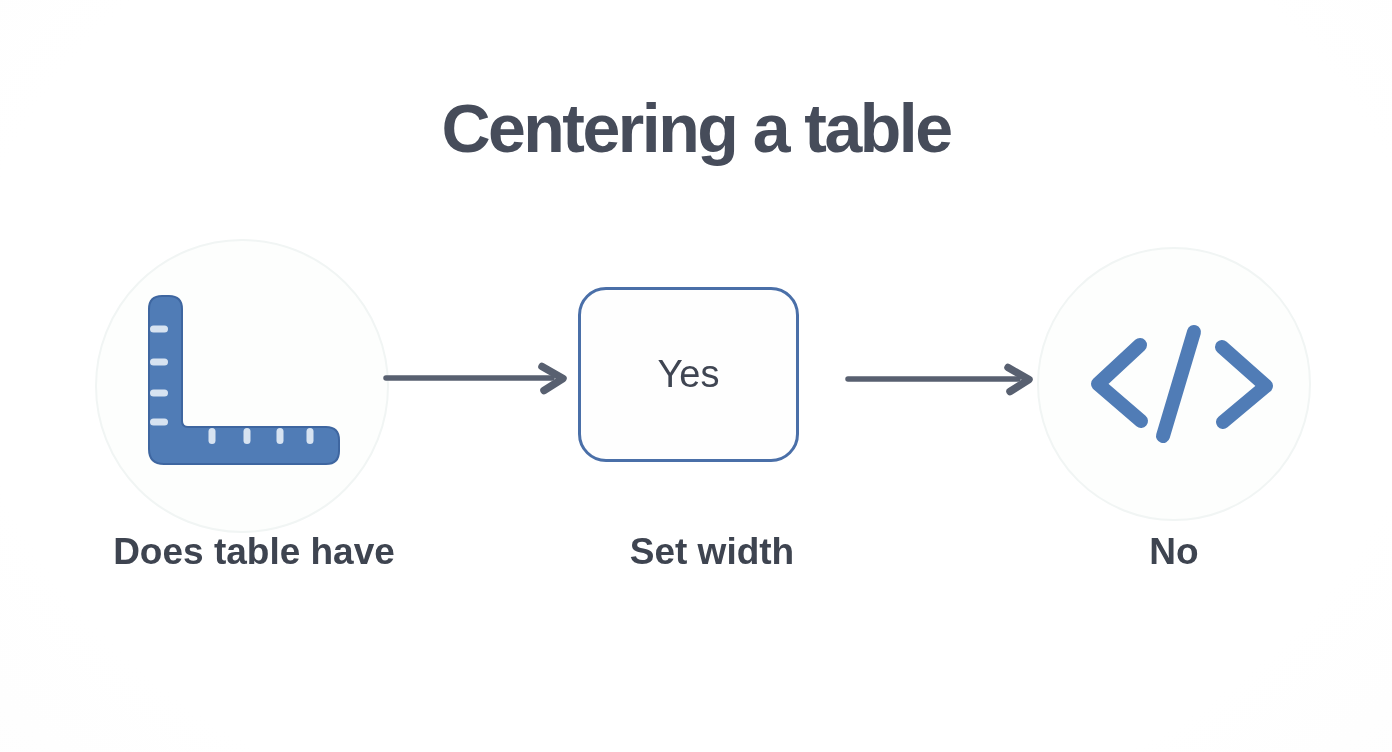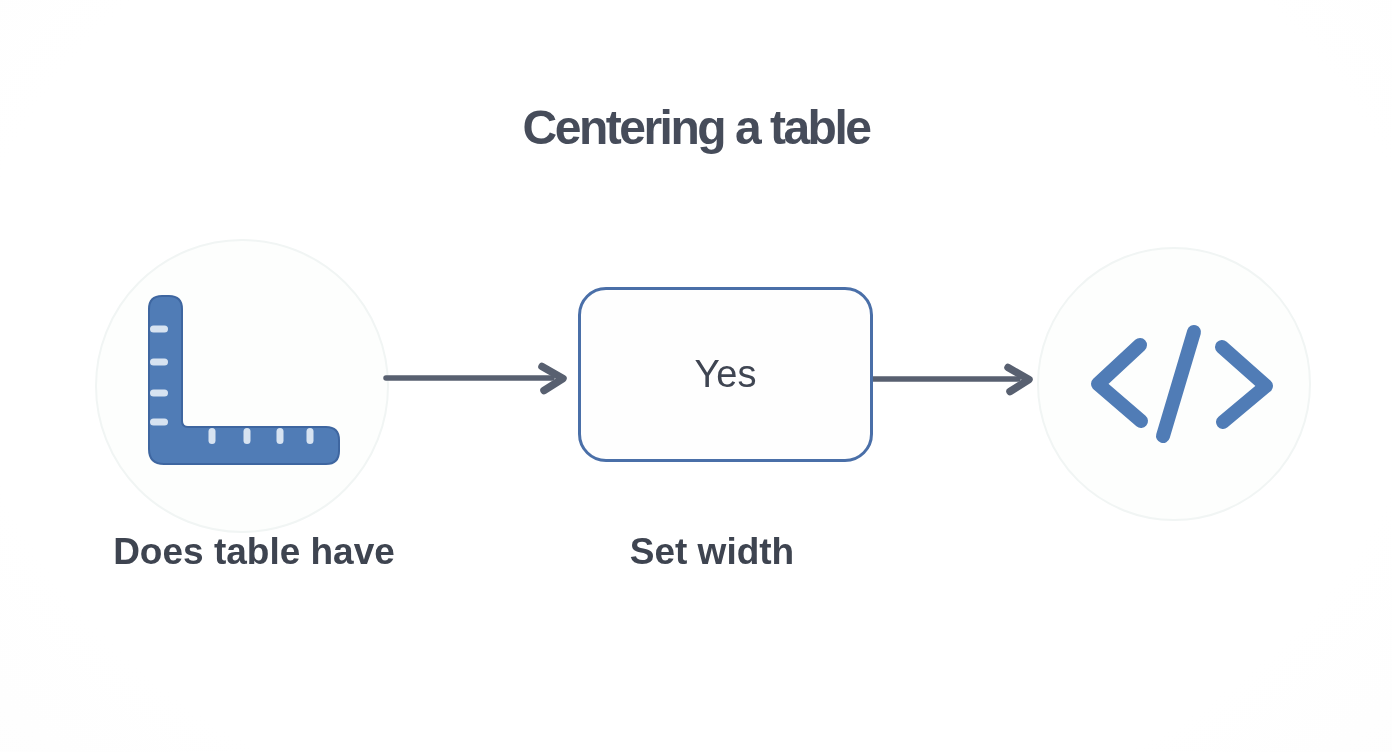--- a/index.html
+++ b/index.html
@@ -11,40 +11,40 @@
     margin: 0 auto;
     overflow: hidden;
     font-family: "Liberation Sans", "DejaVu Sans", sans-serif;
     background: radial-gradient(90% 120% at 50% 44%, #ffffff 58%, #fdfdfd 80%, #f4f4f3 100%);
   }
   .title {
     position: absolute;
     left: 0; top: 88px;
     width: 100%;
     text-align: center;
-    font-size: 48px;
+    font-size: 68px;
     font-weight: 700;
     letter-spacing: -2.5px;
     line-height: 80px;
     color: var(--title-text, #464c5a);
   }
   .art {
     position: absolute;
     left: 0; top: 0;
   }
   .halo { fill: var(--halo-fill, #fdfefd); stroke: var(--halo-ring, #f1f5f4); stroke-width: 2; }
   .ruler-body { fill: var(--accent-blue, #507cb6); stroke: var(--icon-outline, #3e66a0); stroke-width: 2; stroke-linejoin: round; }
   .tick { fill: var(--tick-mark, #d7e3f1); }
   .arrow-line { stroke: var(--arrow, #586070); stroke-width: 5.5; stroke-linecap: round; fill: none; }
   .arrow-head { stroke: var(--arrow, #586070); stroke-width: 7.5; stroke-linecap: round; stroke-linejoin: round; fill: none; }
   .code-stroke { stroke: var(--accent-blue, #507cb6); stroke-width: 14; stroke-linecap: round; stroke-linejoin: round; fill: none; }
   .decision-box {
     position: absolute;
     left: 578px; top: 287px;
-    width: 295px; height: 175px;
+    width: 221px; height: 175px;
     border: 3.5px solid var(--box-border, #4a6fa8);
     border-radius: 28px;
     background: #fefefe;
     display: flex;
     flex-direction: column;
     align-items: center;
     justify-content: center;
     font-size: 38px;
     font-weight: 500;
     line-height: 55px;
@@ -114,14 +114,15 @@
   <div class="decision-box">
     <span>Yes</span>
   </div>
 
   <div class="node-label label-question">
     <span class="q-line">Does table have</span>
   </div>
 
   <div class="node-label label-action">Set width</div>
 
+  <div class="node-label label-result">No</div>
 
 </div>
 
 </body></html>

